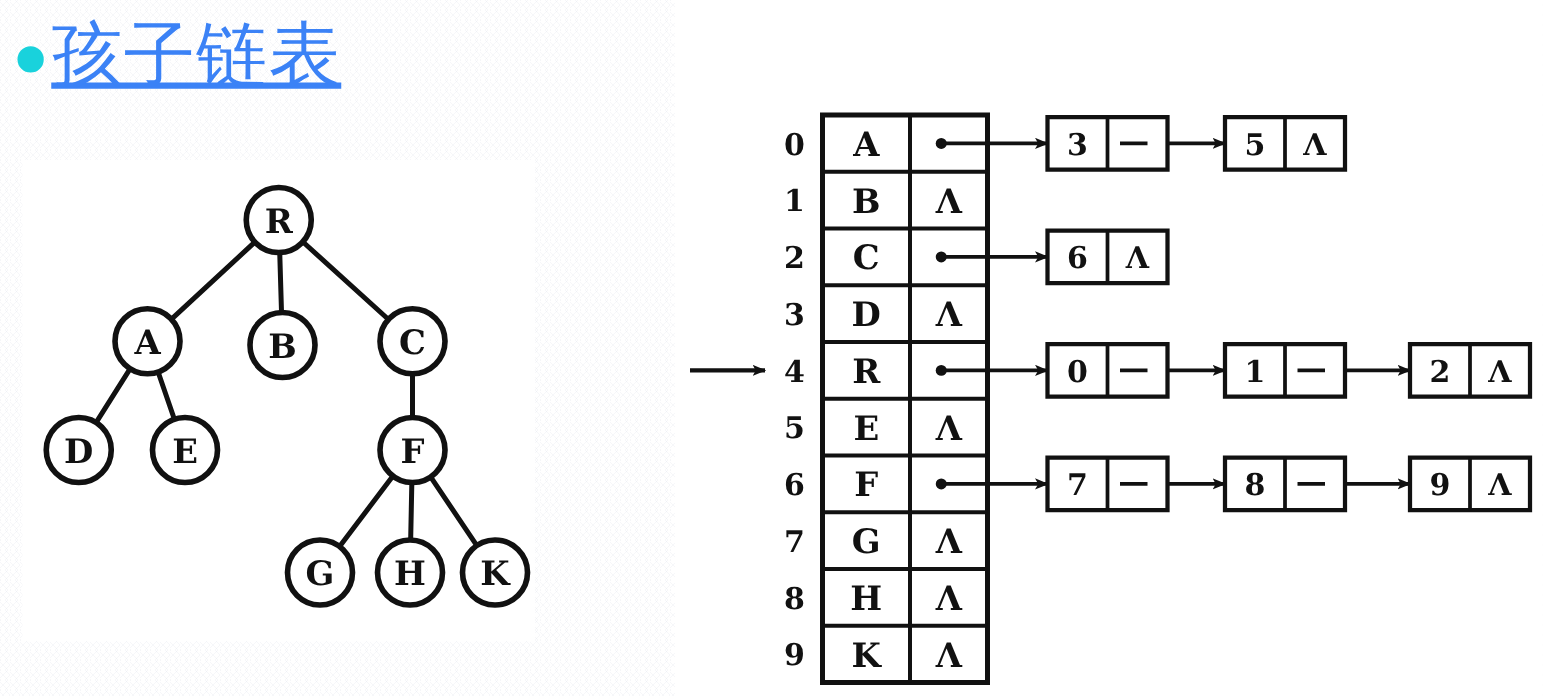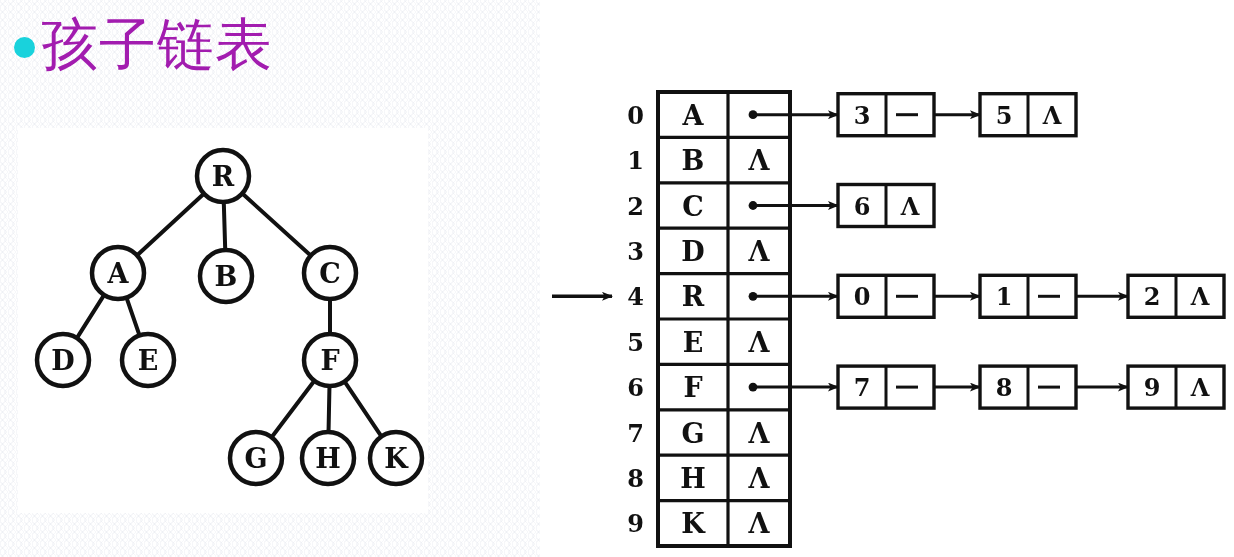--- a/index.html
+++ b/index.html
@@ -46,23 +46,24 @@
     height: 21px;
     border-radius: 50%;
     background: #19D2DC;
     flex: 0 0 auto;
     margin-top: 6px;
   }
   #title-text {
     font-family: "DejaVu Serif", "Liberation Serif", serif;
     font-size: 57px;
     line-height: 1.08;
-    color: #a21caf;
+    color: #3b82f6;
     white-space: nowrap;
     letter-spacing: 1px;
+    text-decoration: underline;
   }
 
   
   #tree-plate {
     position: absolute;
     left: 18px;
     top: 128px;
     width: 410px;
     height: 385px;
     background: #ffffff;

